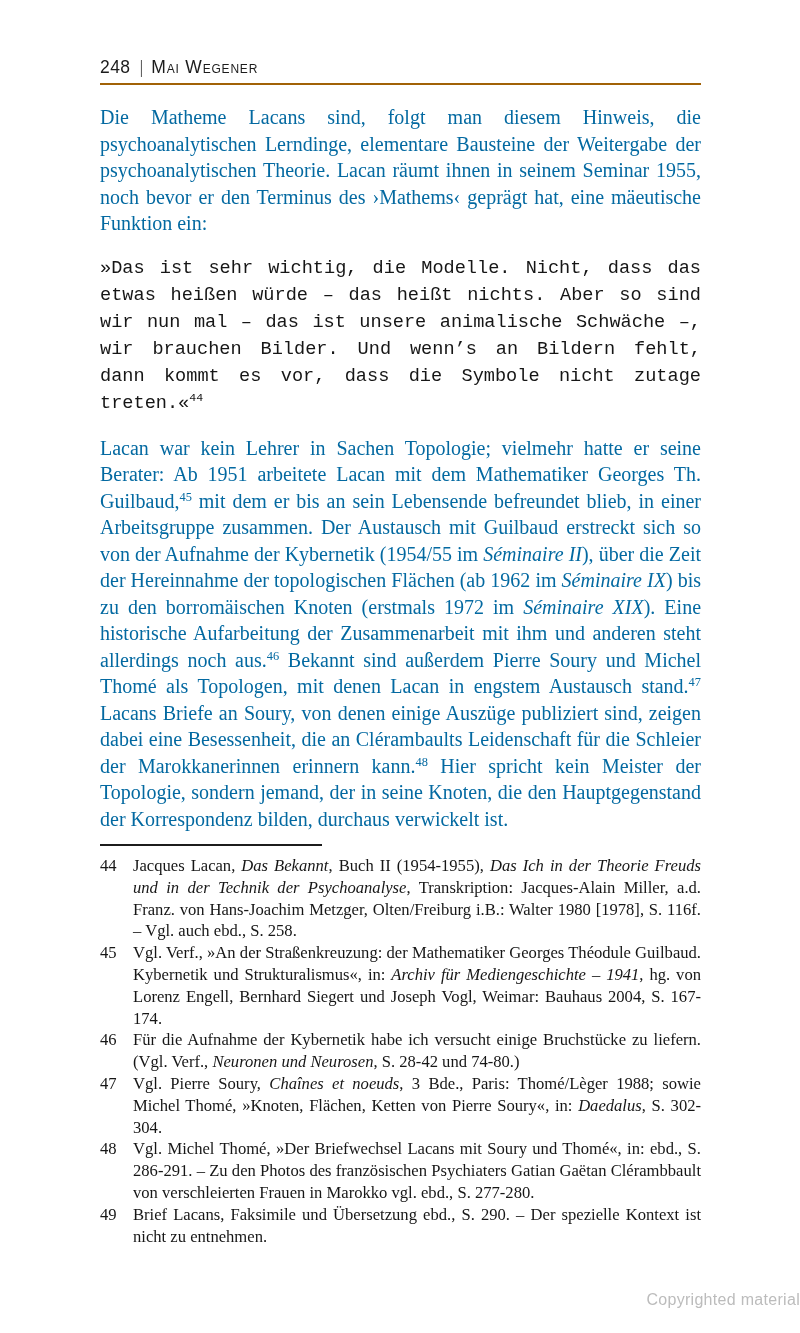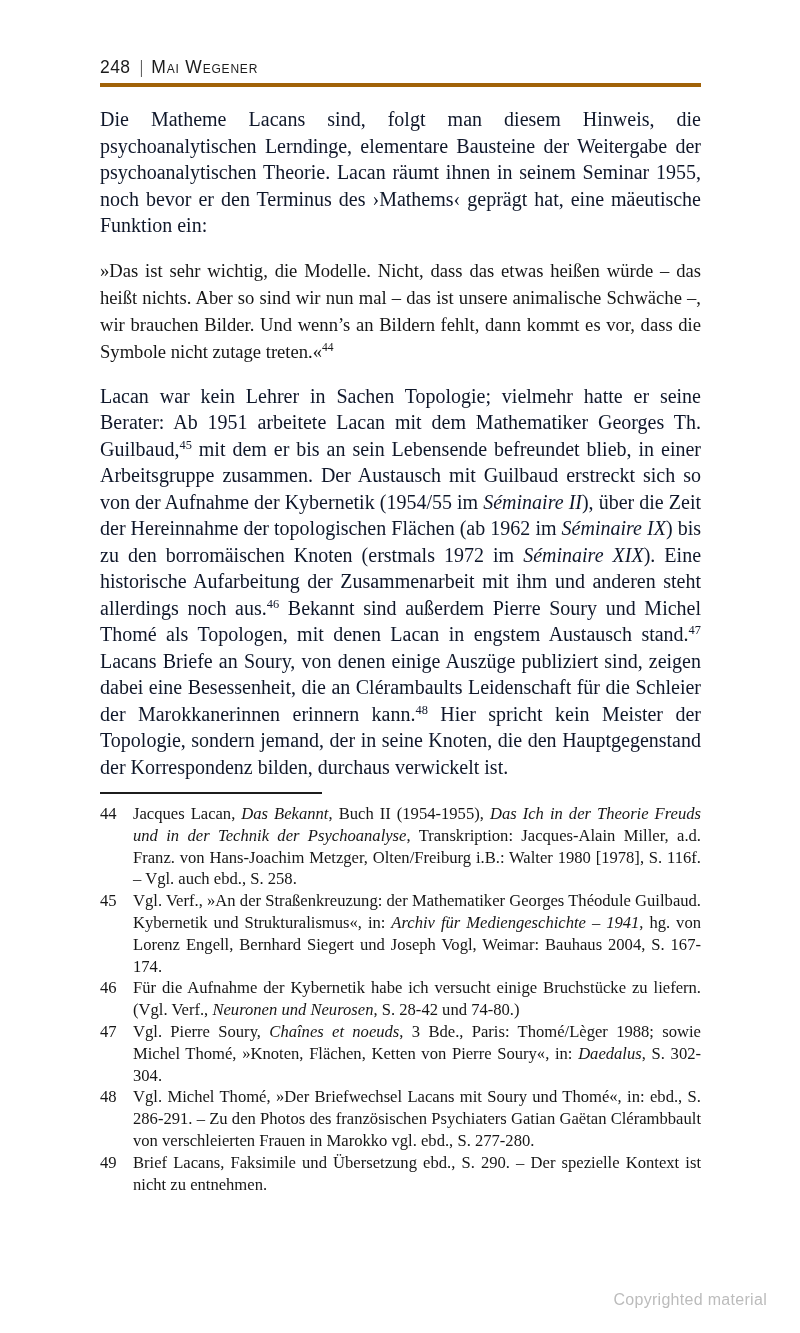--- a/index.html
+++ b/index.html
@@ -20,21 +20,21 @@
   .content {
     position: absolute;
     left: 100px;
     top: 0;
     width: 601px;
   }
   
   .header {
     padding-top: 57px;
     padding-bottom: 5px;
-    border-bottom: 4px solid #a16207;
+    border-bottom: 2px solid #a16207;
     font-family: "Liberation Sans", sans-serif;
     font-size: 17.5px;
     letter-spacing: 0.4px;
     color: #1c1c1c;
     line-height: 21px;
   }
   .hsep {
     display: inline-block;
     margin: 0 7px 0 9px;
     font-weight: 300;
@@ -45,25 +45,25 @@
     font-variant: small-caps;
     letter-spacing: 0.8px;
   }
   
   .body-para {
     font-family: "Liberation Serif", serif;
     font-size: 20px;
     line-height: 26.5px;
     text-align: justify;
     margin: 17px 0 0 0;
-    color: #0f172a;
+    color: #0369a1;
   }
   .body-para.first { margin-top: 19px; }
   .quote {
-    font-family: Liberation Serif, serif;
+    font-family: Liberation Mono, monospace;
     font-size: 18.6px;
     line-height: 27px;
     text-align: justify;
     margin: 18px 0 18px 0;
     color: #161616;
   }
   .quote.second { margin: 21px 0 15px 0; }
   .it { font-style: italic; }
   sup {
     font-size: 0.62em;
@@ -89,21 +89,21 @@
     width: 33px;
     flex-shrink: 0;
   }
   .fn-text {
     flex: 1;
     text-align: justify;
   }
   
   .watermark {
     position: absolute;
-    right: 33px;
+    right: 0;
     top: 1291px;
     font-family: "Liberation Sans", sans-serif;
     font-size: 16px;
     color: #bcbcbc;
     letter-spacing: 0.3px;
   }
 </style>
 </head>
 <body>
 

